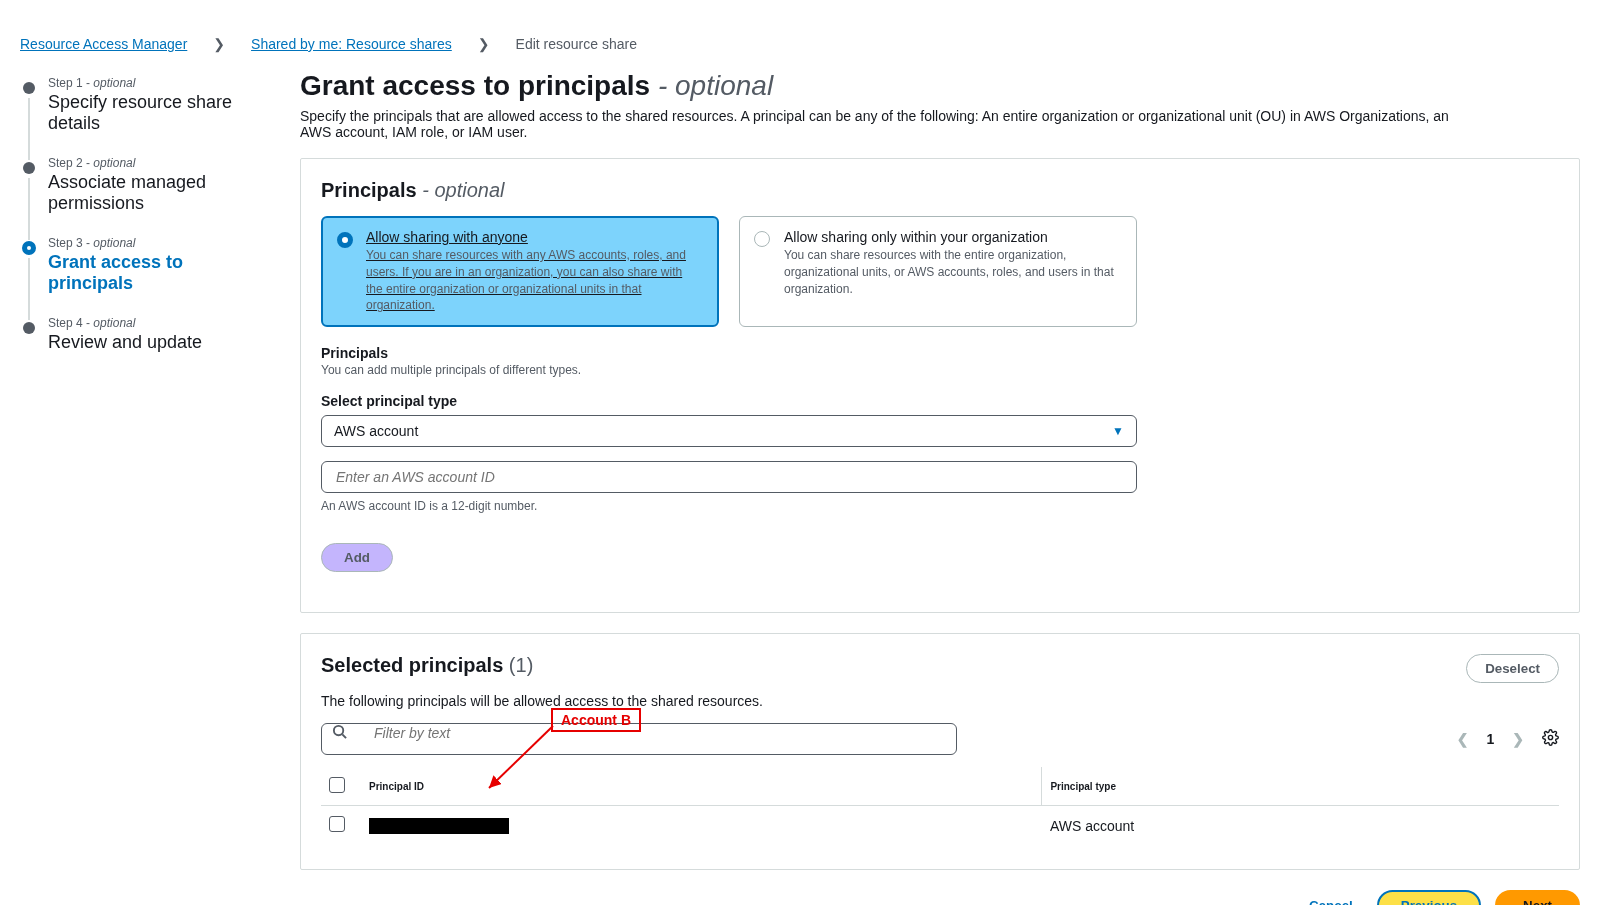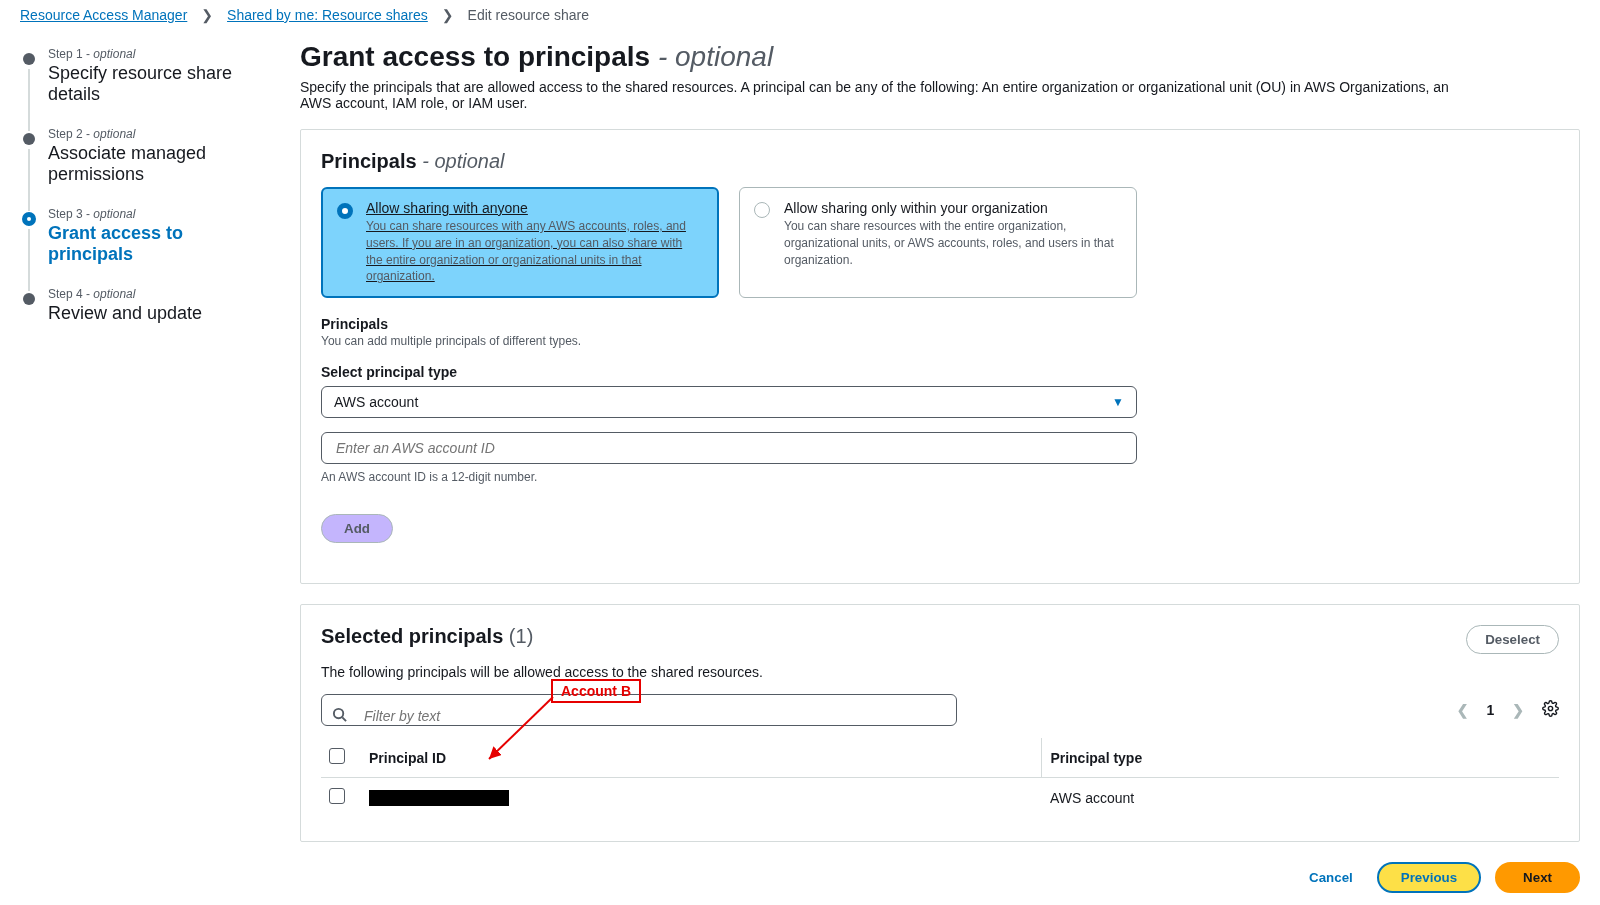--- a/index.html
+++ b/index.html
@@ -19,23 +19,24 @@
     color: var(--aws-text);
     background: #fff;
     padding: 0 20px;
     width: 1600px;
   }
 
   
   .breadcrumb {
     display: flex;
     align-items: center;
-    gap: 14px;
+    gap: 26px;
     padding: 7px 0 14px 0;
     font-size: 14px;
+    margin-top: 29px;
   }
   .breadcrumb a { color: var(--aws-blue); text-decoration: underline; }
   .breadcrumb .current { color: var(--aws-text-secondary); }
   .breadcrumb .sep { color: var(--aws-text-secondary); }
 
   
   .layout { display: flex; gap: 40px; }
   .steps { width: 240px; padding-top: 10px; position: relative; }
   .content { flex: 1; min-width: 0; }
 
@@ -139,32 +140,32 @@
   .btn-outline {
     border:1px solid var(--aws-border); background:#fff; color: var(--aws-text-secondary);
     padding: 6px 18px; border-radius: 20px; font-weight:700;
     cursor: not-allowed;
   }
   .sp-desc { color: var(--aws-text); margin: 2px 0 14px 0; }
 
   .filter-row { display:flex; align-items:center; gap: 20px; }
   .filter-input {
     width: 636px; height:32px; border:1px solid var(--aws-text-secondary);
-    border-radius: 6px; display:flex; align-items:flex-end; gap:15px; padding:0 10px;
+    border-radius: 6px; display:flex; align-items:flex-start; gap:25px; padding:0 10px;
     position:relative;
   }
   .filter-input input { border:none; outline:none; flex:1; font-size:14px; font-style:italic; font-family:inherit;}
   .pagination { margin-left:auto; display:flex; align-items:center; gap:18px; color: var(--aws-text-secondary); font-weight:700;}
   .pagination .arrow { color:#aab7b8; cursor:not-allowed;}
   .pagination .num { color: var(--aws-text); }
   .gear { color: var(--aws-text); cursor:pointer; }
 
   
   table { width:100%; border-collapse: collapse; margin-top:12px; }
-  th { text-align:left; font-weight:700; font-size:14px; padding: 10px 8px; border-bottom:1px solid var(--aws-border-light);}
+  th { text-align:left; font-weight:700; font-size:10px; padding: 10px 8px; border-bottom:1px solid var(--aws-border-light);}
   th.checkbox-col, td.checkbox-col { width:40px; }
   th.pid-col { width:55%; border-right:1px solid var(--aws-border-light);}
   td { padding: 10px 8px; font-size:14px;}
   .redacted { display:inline-block; width:140px; height:16px; background:#000; vertical-align:middle;}
   .cb {
     width:16px; height:16px; border:1px solid var(--aws-text-secondary); border-radius:3px;
     display:inline-block; background:#fff; cursor:pointer;
   }
 
   

